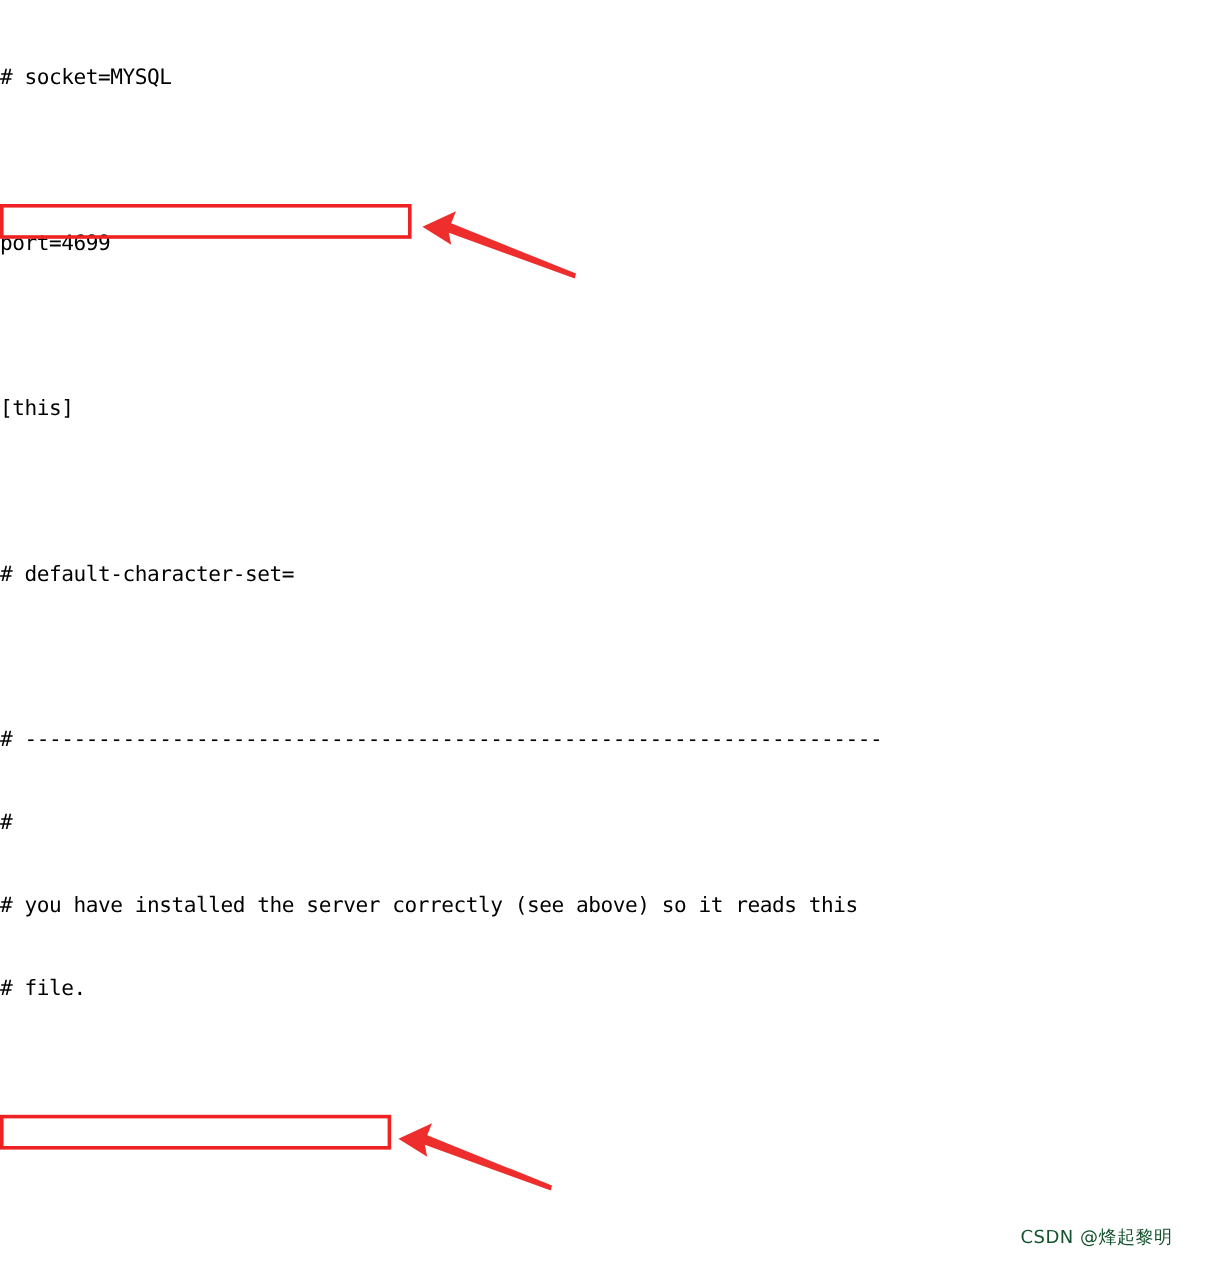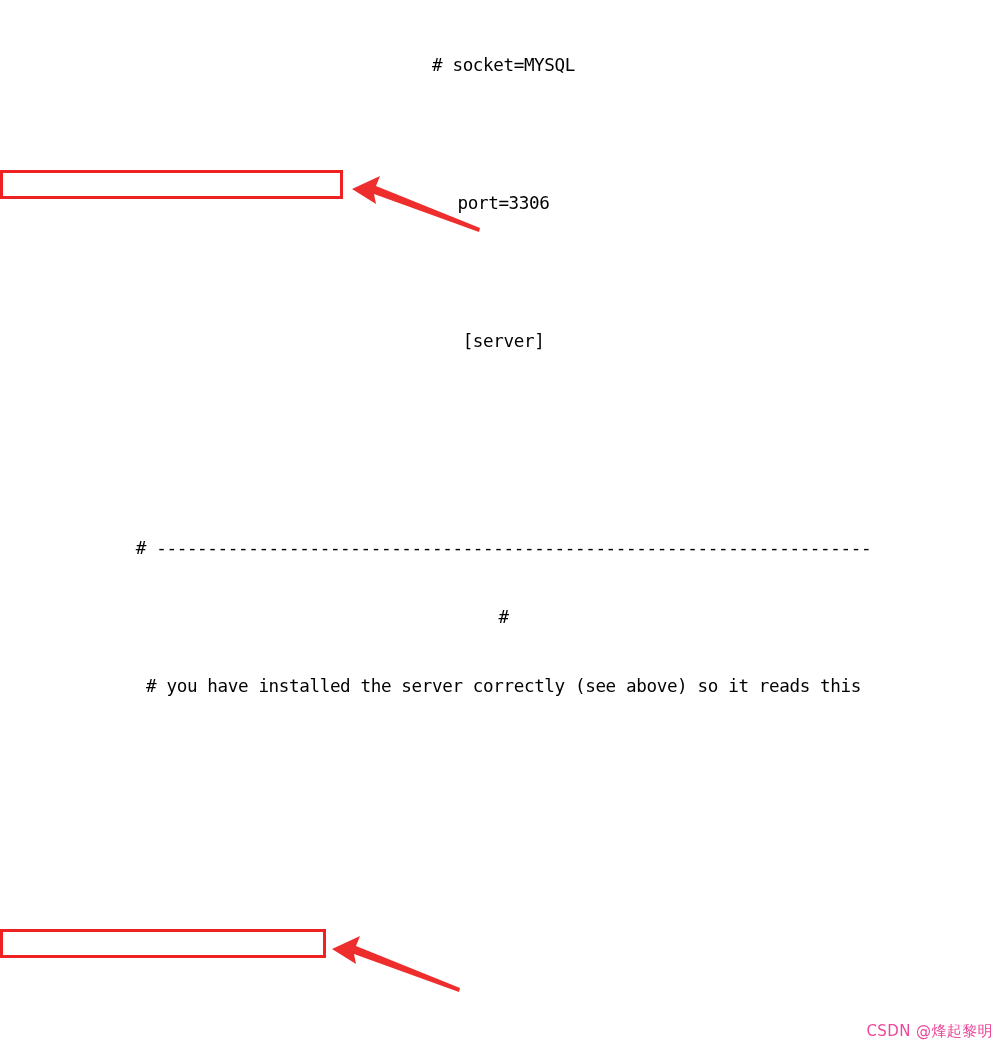--- a/index.html
+++ b/index.html
@@ -32,21 +32,20 @@
     font-family: "DejaVu Sans Mono", "Liberation Mono", monospace;
     font-size: 17.6px;
     line-height: 23px;
     color: #000000;
     white-space: pre;
     letter-spacing: -0.38px;
   }
   .line {
     height: 23px;
     white-space: pre;
-    text-align: center;
   }
   .line.blank {
     color: transparent;
   }
 
   
   .hl-box {
     position: absolute;
     border: 3px solid #ee2222;
     box-sizing: border-box;
@@ -68,45 +67,47 @@
   .arrow-svg {
     position: absolute;
     pointer-events: none;
     overflow: visible;
   }
   #arrow-1 { left: 350px; top: 170px; }
   #arrow-2 { left: 330px; top: 930px; }
 
   #watermark {
     position: absolute;
-    right: 14px;
+    right: 30px;
     bottom: 10px;
     font-family: "DejaVu Sans", "Liberation Sans", sans-serif;
     font-size: 15px;
-    color: #ec4899;
+    color: #14532d;
     letter-spacing: 0.4px;
     white-space: nowrap;
   }
 </style>
 </head>
 <body>
 
 <div id="editor">
 
   <div class="code-area">
     <div class="line"># socket=MYSQL</div>
     <div class="line blank"></div>
-    <div class="line">port=3306</div>
+    <div class="line">port=4699</div>
     <div class="line blank"></div>
-    <div class="line">[server]</div>
+    <div class="line">[this]</div>
     <div class="line blank"></div>
+    <div class="line"># default-character-set=</div>
     <div class="line blank"></div>
     <div class="line"># ----------------------------------------------------------------------</div>
     <div class="line">#</div>
     <div class="line"># you have installed the server correctly (see above) so it reads this</div>
+    <div class="line"># file.</div>
     
     
     
     
     
     
     
     
     
     

